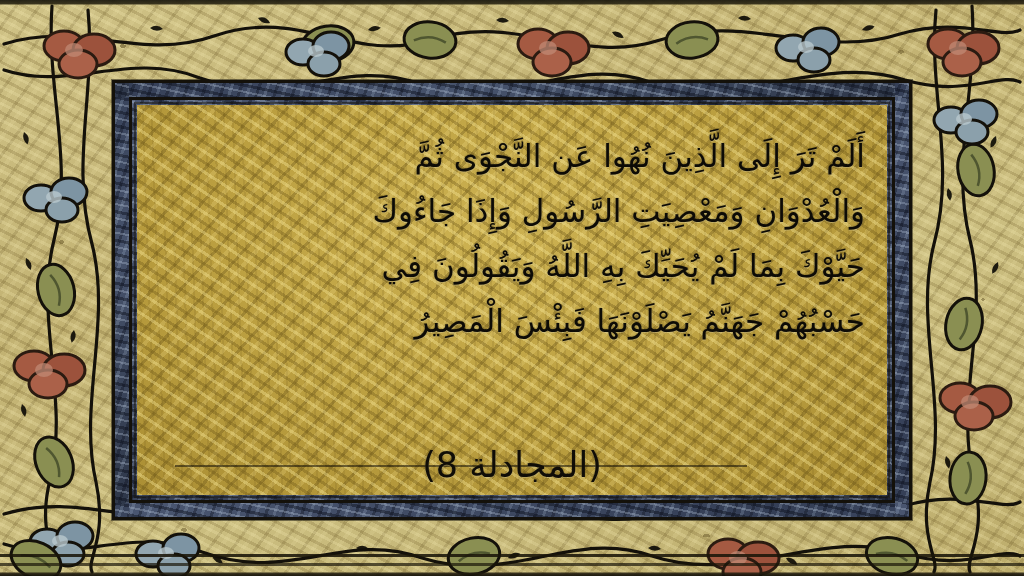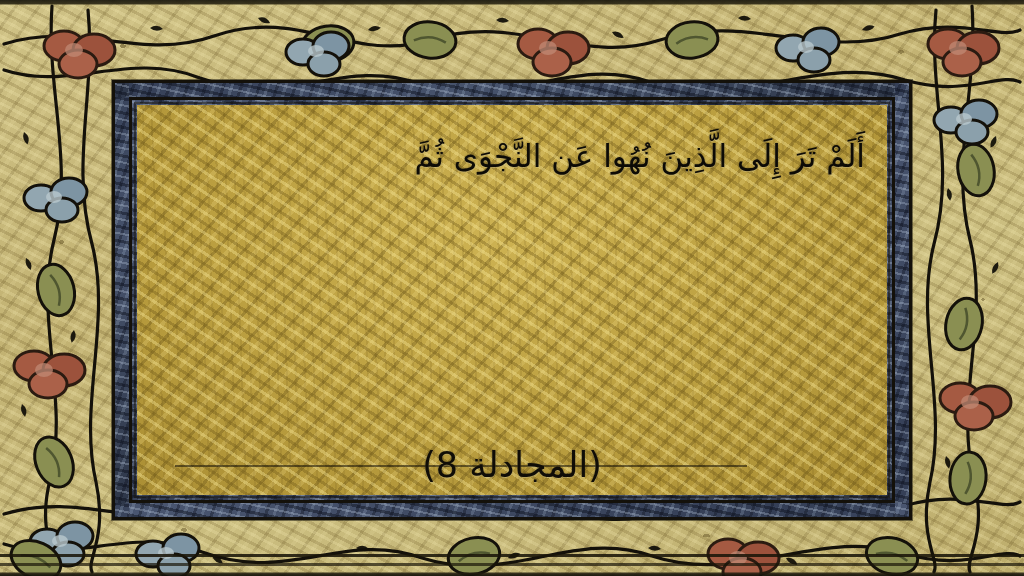--- a/index.html
+++ b/index.html
@@ -263,20 +263,23 @@
 
   <div class="frame-outer">
     <div class="frame-band"></div>
     <div class="frame-inner-line"></div>
     <div class="frame-inner-line2"></div>
 
     <div class="text-field">
 
       <div class="verse-block">
         <div class="verse-line">أَلَمْ تَرَ إِلَى الَّذِينَ نُهُوا عَن النَّجْوَى ثُمَّ</div>
+        <div class="verse-line">وَالْعُدْوَانِ وَمَعْصِيَتِ الرَّسُولِ وَإِذَا جَاءُوكَ</div>
+        <div class="verse-line">حَيَّوْكَ بِمَا لَمْ يُحَيِّكَ بِهِ اللَّهُ وَيَقُولُونَ فِي</div>
+        <div class="verse-line">حَسْبُهُمْ جَهَنَّمُ يَصْلَوْنَهَا فَبِئْسَ الْمَصِيرُ</div>
       </div>
 
       <div class="rule-underline"></div>
 
       <div class="citation">(المجادلة 8)</div>
     </div>
   </div>
 
 </div>
 

